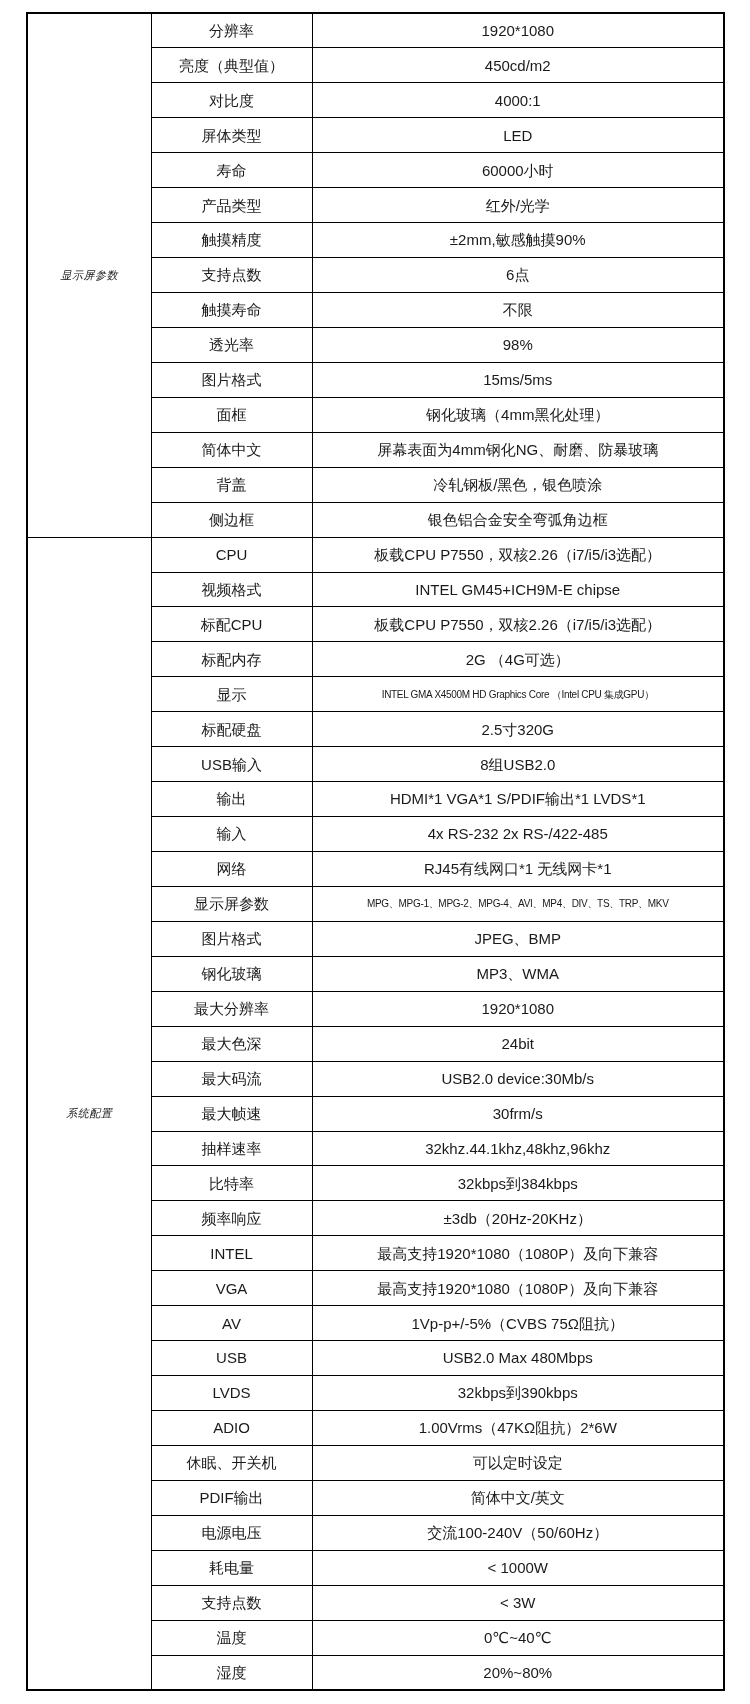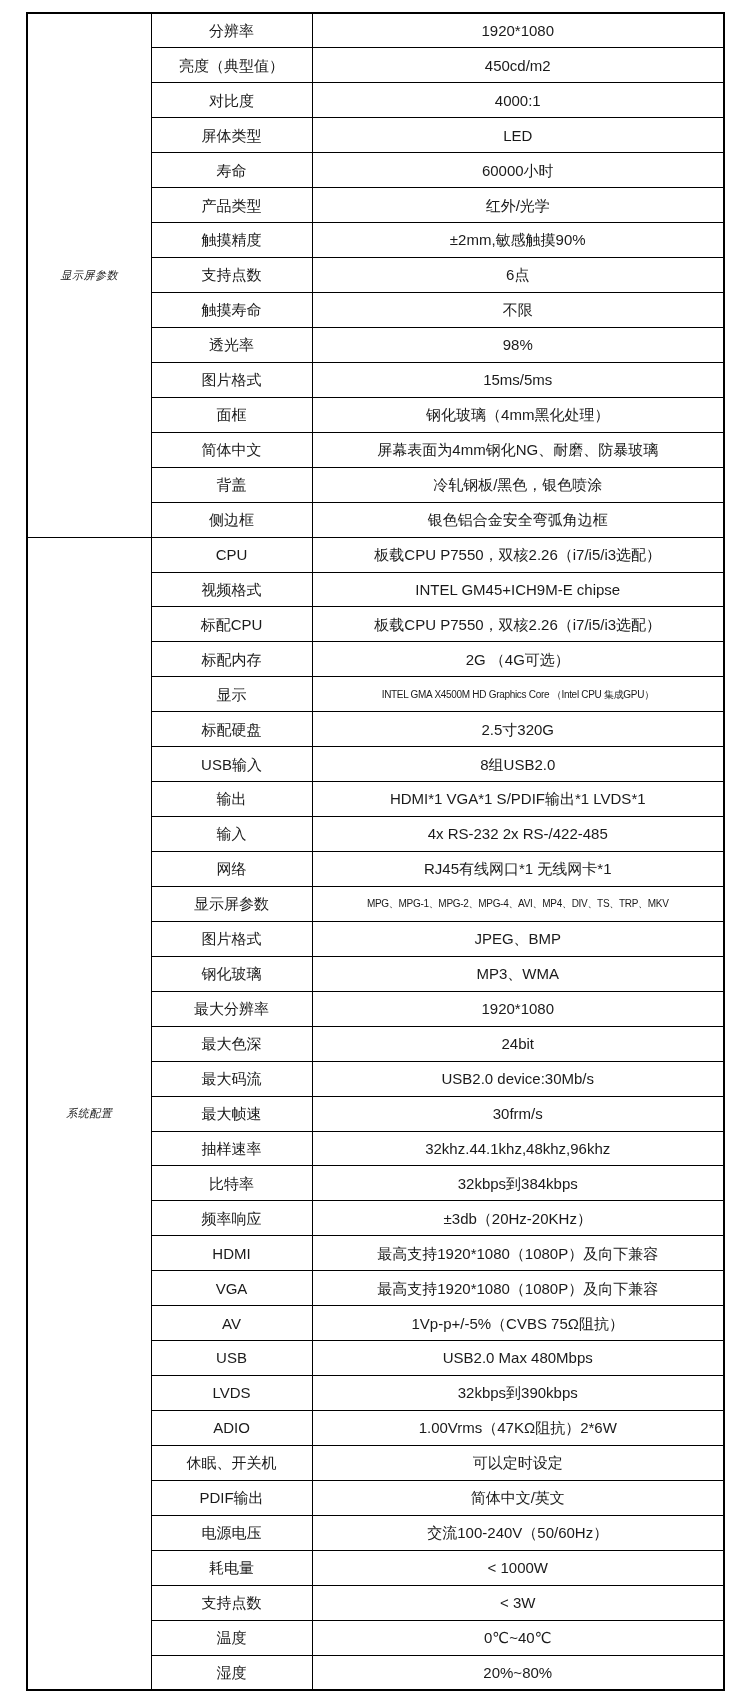--- a/index.html
+++ b/index.html
@@ -196,21 +196,21 @@
         </tr>
         <tr class="spec-row">
           <td class="param">比特率</td>
           <td class="value">32kbps到384kbps</td>
         </tr>
         <tr class="spec-row">
           <td class="param">频率响应</td>
           <td class="value">±3db（20Hz-20KHz）</td>
         </tr>
         <tr class="spec-row">
-          <td class="param">HDMI</td>
+          <td class="param">INTEL</td>
           <td class="value">最高支持1920*1080（1080P）及向下兼容</td>
         </tr>
         <tr class="spec-row">
           <td class="param">VGA</td>
           <td class="value">最高支持1920*1080（1080P）及向下兼容</td>
         </tr>
         <tr class="spec-row">
           <td class="param">AV</td>
           <td class="value">1Vp-p+/-5%（CVBS 75Ω阻抗）</td>
         </tr>

